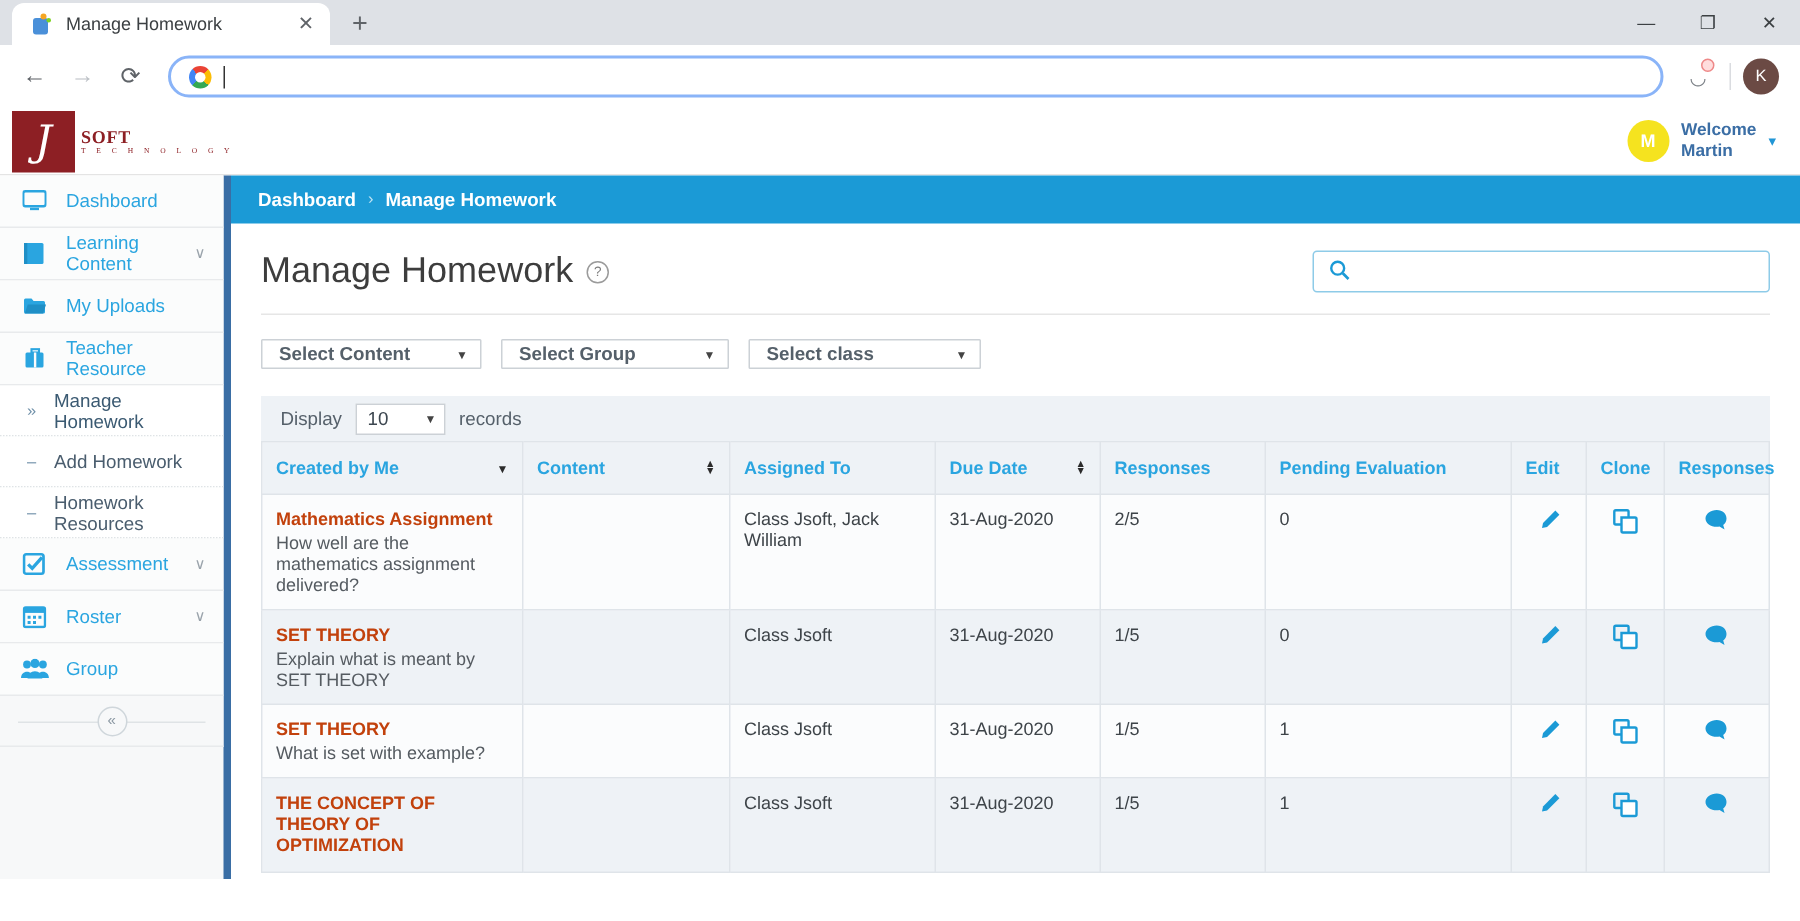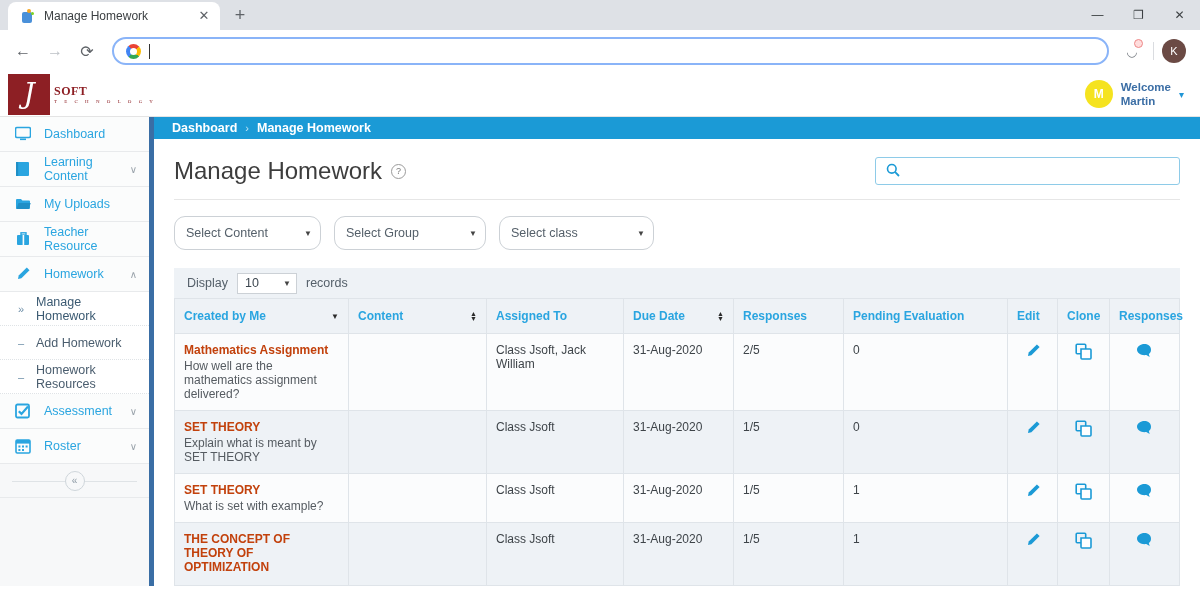--- a/index.html
+++ b/index.html
@@ -94,23 +94,23 @@
   .help-ico { width: 15px; height: 15px; border-radius: 50%; border: 1px solid #9b9b9b; color:#7a7a7a; font-size: 9px; display:flex; align-items:center; justify-content:center; }
   .search-box { width: 305px; height: 28px; border: 1px solid #8ecbe8; border-radius: 3px; display: flex; align-items: center; padding: 0 10px; }
   .search-box input { flex: 1; border: none; outline: none; font-size: 12.5px; color: #555; font-family: "Liberation Sans", sans-serif; }
   .search-box input::placeholder { color: #9a9a9a; }
   .search-ico { color: #1b9ad6; font-size: 14px; }
 
   .hrule { margin: 14px 20px 0 20px; border-top: 1px solid #e6e6e6; }
 
   .filters { padding: 16px 20px 0 20px; display: flex; gap: 13px; }
   .sel {
-    height: 34px; border: 1px solid #ccd1d6; background: #fff; border-radius: 11px;
+    height: 20px; border: 1px solid #ccd1d6; background: #fff; border-radius: 1px;
     display: flex; align-items: center; justify-content: space-between;
-    padding: 0 8px 0 11px; font-size: 12.5px; color: #55606a;
+    padding: 0 8px 0 11px; font-size: 12.5px; color: #55606a; font-weight: bold;
   }
   .sel .ar { color: #444; font-size: 8px; margin-left: 12px; }
   .sel-content { width: 147px; }
   .sel-group { width: 152px; }
   .sel-class { width: 155px; }
 
   .panel { margin: 18px 20px 0 20px; }
   .display-bar { background: #eef2f6; height: 30px; display: flex; align-items: center; padding: 0 13px; gap: 9px; font-size: 12.5px; color: #55606a; }
   .mini-sel { width: 60px; height: 21px; border: 1px solid #ccd1d6; background:#fff; display: flex; align-items: center; justify-content: space-between; padding: 0 5px 0 7px; font-size: 12.5px; color:#3d4750; }
   .mini-sel .ar { font-size: 8px; color:#444; }
@@ -236,29 +236,20 @@
       <span class="side-ico">
         <svg width="15" height="16" viewBox="0 0 15 16">
             <rect x="1" y="4" width="12" height="10" rx="1" fill="#2aa5e0"></rect>
             <rect x="5" y="1.8" width="5" height="2.2" fill="none" stroke="#2aa5e0" stroke-width="1.4"></rect>
             <rect x="6.6" y="4" width="1.6" height="10" fill="#fbfcfc"></rect>
           </svg>
       </span>
       <span class="side-label">Teacher Resource</span>
       <span class="side-chev"></span>
     </div>
-    <div class="side-item">
-      <span class="side-ico">
-        <svg width="16" height="16" viewBox="0 0 16 16">
-            <path d="M11.8 1.5l2.7 2.7-8.1 8.1-3.4.7.7-3.4z" fill="#2aa5e0"></path>
-          </svg>
-      </span>
-      <span class="side-label">Homework</span>
-      <span class="side-chev">∧</span>
-    </div>
 
     <div class="sub-item">
       <span class="sub-marker">»</span>
       <span class="sub-label active">Manage Homework</span>
     </div>
     <div class="sub-item">
       <span class="sub-marker">–</span>
       <span class="sub-label">Add Homework</span>
     </div>
     <div class="sub-item">
@@ -283,20 +274,34 @@
             <rect x="1" y="2" width="14" height="3.6" fill="#2aa5e0"></rect>
             <rect x="3.4" y="7.5" width="2" height="2" fill="#2aa5e0"></rect>
             <rect x="7" y="7.5" width="2" height="2" fill="#2aa5e0"></rect>
             <rect x="10.6" y="7.5" width="2" height="2" fill="#2aa5e0"></rect>
             <rect x="3.4" y="11" width="2" height="2" fill="#2aa5e0"></rect>
             <rect x="7" y="11" width="2" height="2" fill="#2aa5e0"></rect>
           </svg>
       </span>
       <span class="side-label">Roster</span>
       <span class="side-chev">∨</span>
+    </div>
+    <div class="side-item">
+      <span class="side-ico">
+        <svg width="19" height="14" viewBox="0 0 19 14">
+            <circle cx="4" cy="4" r="2.6" fill="#2aa5e0"></circle>
+            <circle cx="14.6" cy="4" r="2.6" fill="#2aa5e0"></circle>
+            <circle cx="9.3" cy="3.3" r="3.1" fill="#2aa5e0"></circle>
+            <path d="M0 13c0-2.6 1.8-4.2 4-4.2S8 10.4 8 13z" fill="#2aa5e0"></path>
+            <path d="M10.6 13c0-2.6 1.8-4.2 4-4.2s4 1.6 4 4.2z" fill="#2aa5e0"></path>
+            <path d="M4.4 13.4c0-3 2.2-4.9 4.9-4.9s4.9 1.9 4.9 4.9z" fill="#2aa5e0"></path>
+          </svg>
+      </span>
+      <span class="side-label">Group</span>
+      <span class="side-chev"></span>
     </div>
 
     <div class="collapse-row">
       <div class="collapse-line"></div>
       <div class="collapse-btn">«</div>
     </div>
   </nav>
 
   <section class="main">
     <div class="breadcrumb">

